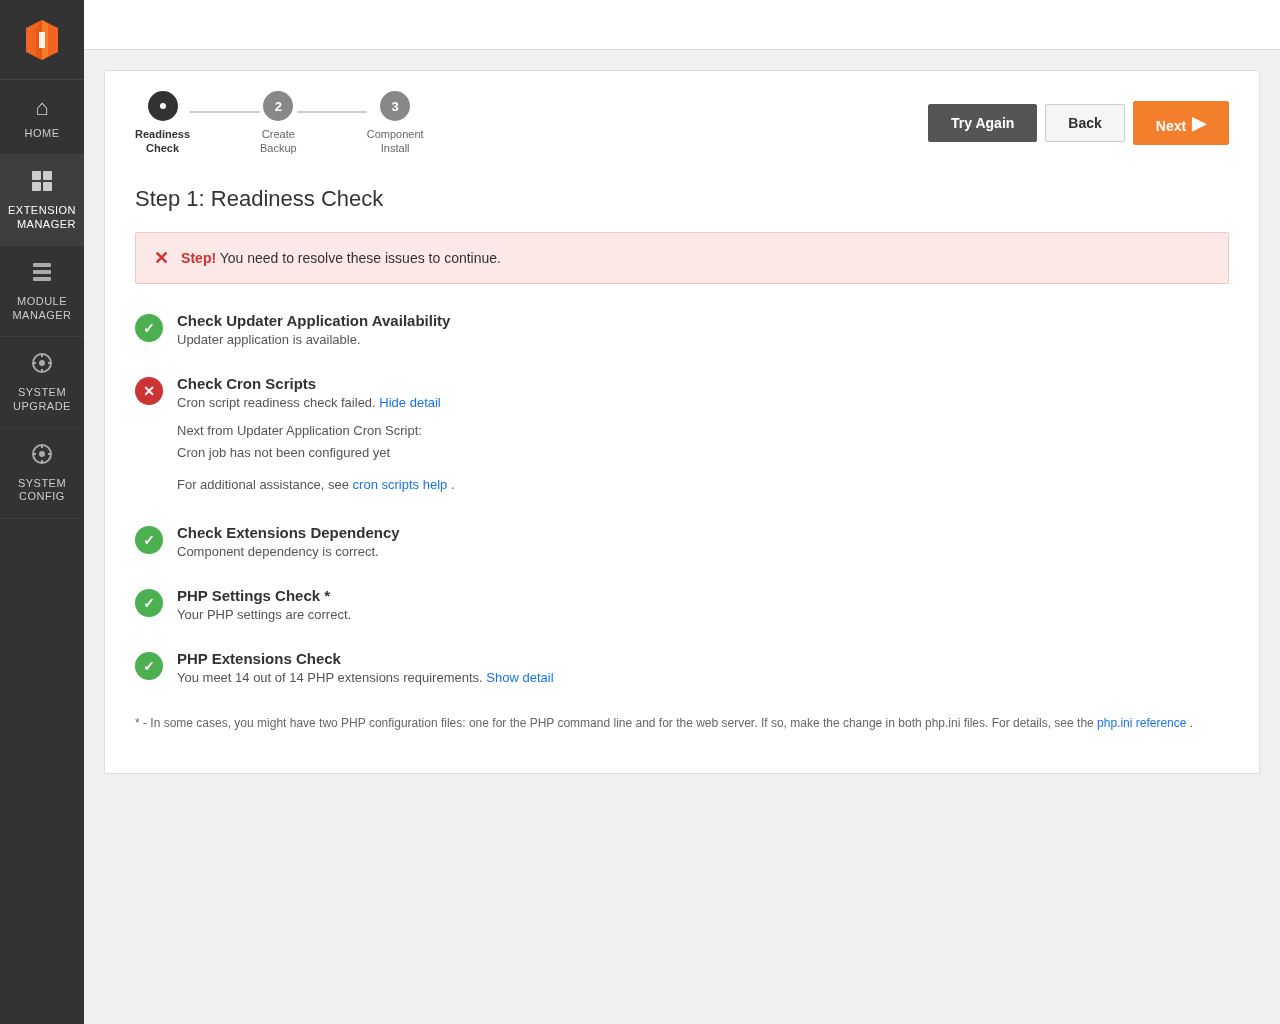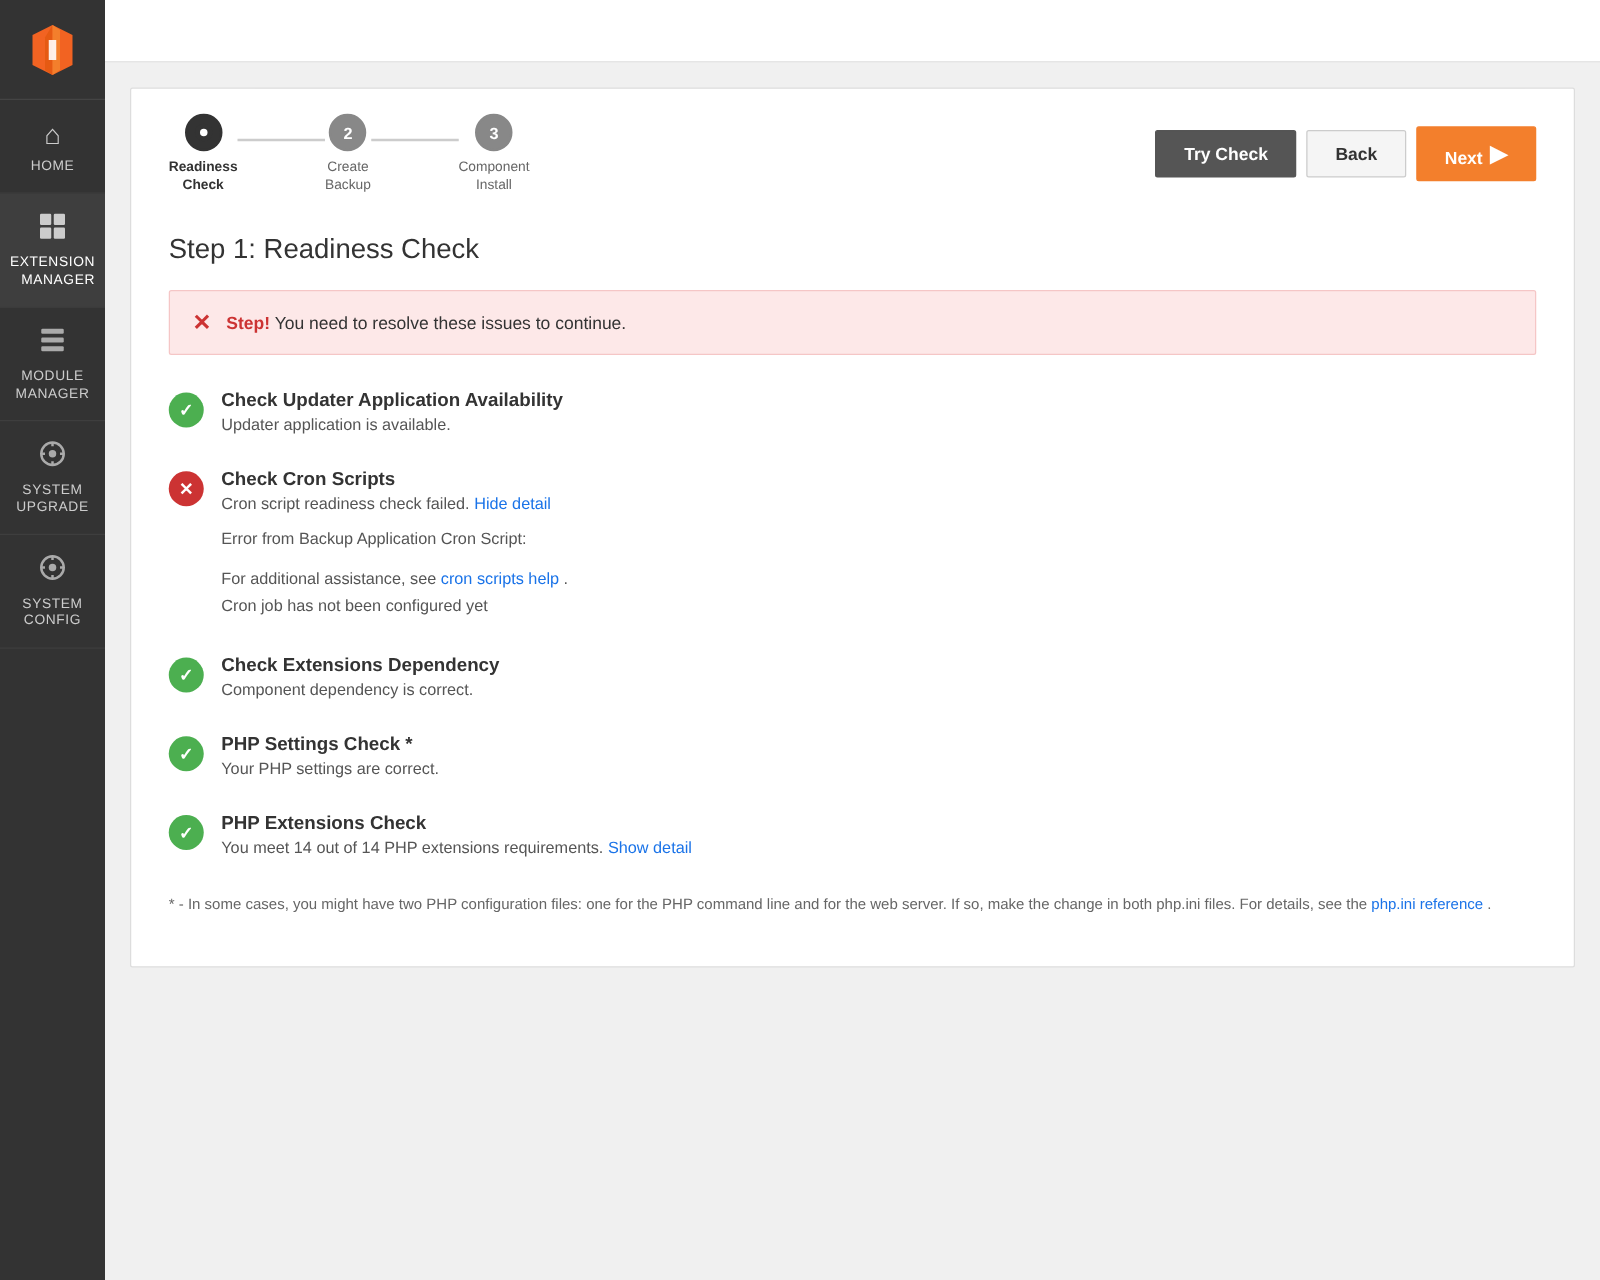--- a/index.html
+++ b/index.html
@@ -375,21 +375,21 @@
 
           <div class="step">
             <div class="step-circle">
               <span>3</span>
             </div>
             <div class="step-label">Component<br>Install</div>
           </div>
         </div>
 
         <div class="stepper-buttons">
-          <button class="btn btn-try-again">Try Check</button>
+          <button class="btn btn-try-again">Try Again</button>
           <button class="btn">Back</button>
           <button class="btn btn-primary">
             <span>Next</span>
             <span class="btn-next-arrow">▶</span>
           </button>
         </div>
       </div>
 
       <div class="page-content">
         <h1 class="page-title">Step 1: Readiness Check</h1>
@@ -412,27 +412,27 @@
 
         <div class="check-item">
           <div class="check-icon error">✕</div>
           <div>
             <div class="check-title">Check Cron Scripts</div>
             <div class="check-desc">
               <span>Cron script readiness check failed.</span>
               <a href="#">Hide detail</a>
             </div>
             <div class="error-detail">
-              <div>Error from Backup Application Cron Script:</div>
+              <div>Next from Updater Application Cron Script:</div>
+              <div>Cron job has not been configured yet</div>
               <div style="margin-top:10px;">
                 <span>For additional assistance, see </span>
                 <a href="#" class="link">cron scripts help</a>
                 <span>.</span>
               </div>
-              <div>Cron job has not been configured yet</div>
             </div>
           </div>
         </div>
 
         <div class="check-item">
           <div class="check-icon success">✓</div>
           <div>
             <div class="check-title">Check Extensions Dependency</div>
             <div class="check-desc">Component dependency is correct.</div>
           </div>

